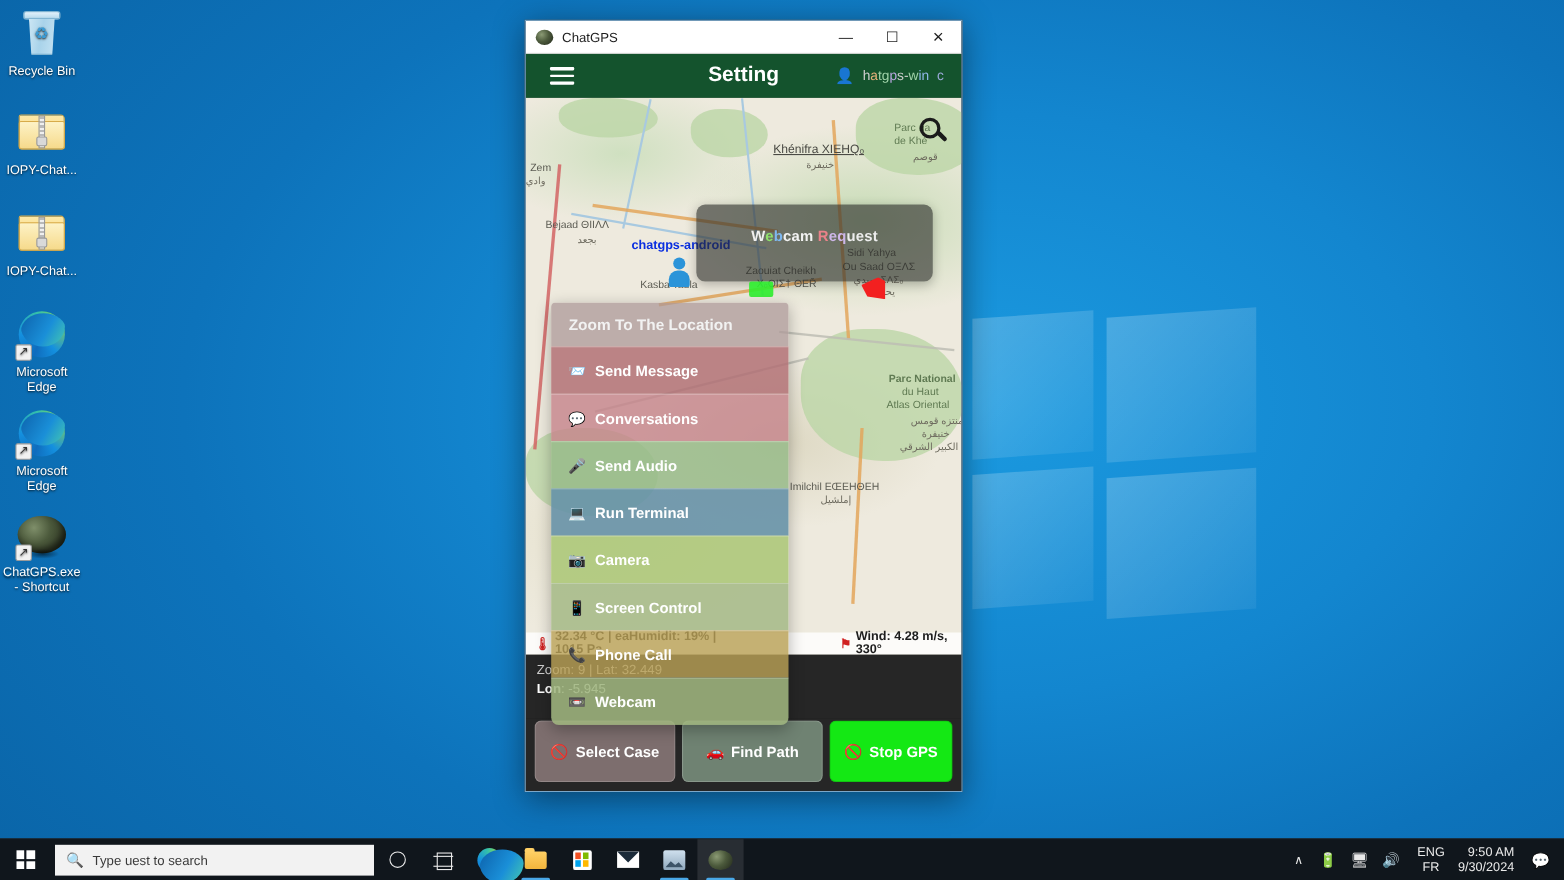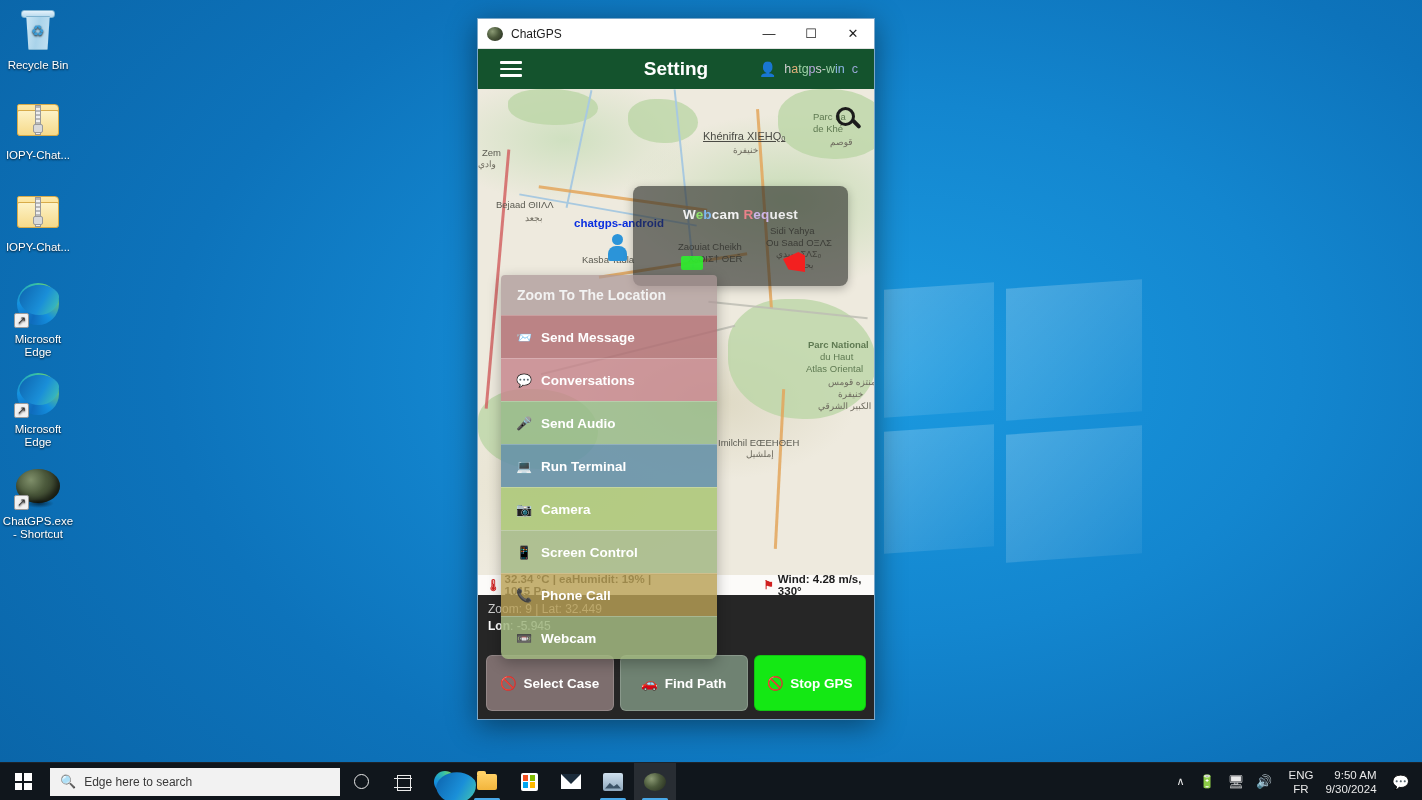--- a/index.html
+++ b/index.html
@@ -203,21 +203,21 @@
   #android-marker .head { position:absolute; left:4px; top:0; width:11px; height:11px; border-radius:50%; background:#2b94d9; }
   #android-marker .body { position:absolute; left:0; top:12px; width:19px; height:15px; background:#2b94d9; border-radius:8px 8px 2px 2px; }
   #map-mag {
     position:absolute; right: 12px; top: 18px; width: 26px; height: 26px;
   }
   #map-mag .ring { position:absolute; left:0; top:0; width:19px; height:19px; border:3px solid #1b1b1b; border-radius:50%; }
   #map-mag .handle { position:absolute; left:15px; top:15px; width:11px; height:3.5px; background:#1b1b1b; transform: rotate(45deg); border-radius:2px; }
 
   
   #webcam-dialog {
-    position: absolute; left: 155px; top: 97px; width: 215px; height: 100px;
+    position: absolute; left: 155px; top: 97px; width: 215px; height: 70px;
     background: rgba(40,42,38,0.62); border-radius: 8px;
     box-shadow: 0 3px 10px rgba(0,0,0,.25);
   }
   #webcam-dialog .wtitle {
     text-align:center; margin-top: 21px; font-size: 13.5px; font-weight: bold;
     letter-spacing: .2px;
   }
   #webcam-dialog .wtitle .c1{color:#f0f0f0;} #webcam-dialog .wtitle .c2{color:#8fe06a;}
   #webcam-dialog .wtitle .c3{color:#7fb8ef;} #webcam-dialog .wtitle .c4{color:#f2f2f2;}
   #webcam-dialog .wtitle .c5{color:#e9828a;} #webcam-dialog .wtitle .c6{color:#cdb6e8;}
@@ -525,21 +525,21 @@
     <div id="start-btn">
       <div class="winflag">
           <span></span>
           <span></span>
           <span></span>
           <span></span>
         </div>
     </div>
     <div id="search-box">
       <span class="mag">🔍</span>
-      <span>Edge here to search</span>
+      <span>Type uest to search</span>
     </div>
     <div class="tb-btn">
         <div class="circle-o"></div>
       </div>
     <div class="tb-btn">
         <div class="taskview"></div>
       </div>
     <div class="tb-btn">
         <div class="edge" style="width:22px;height:22px;"></div>
       </div>

